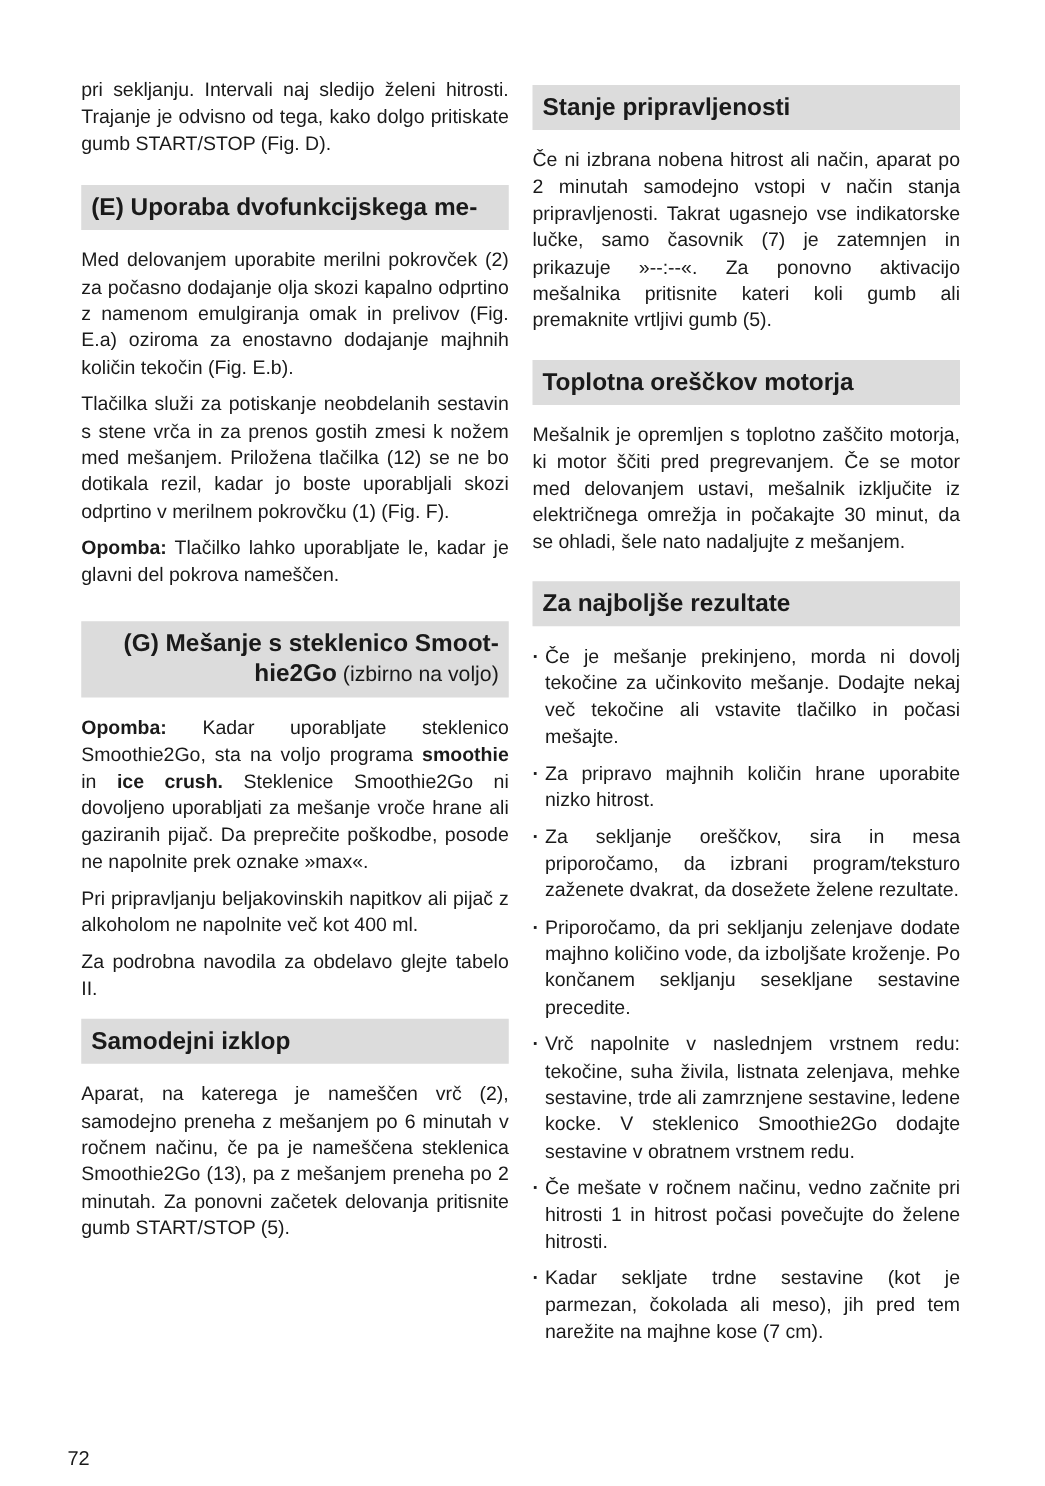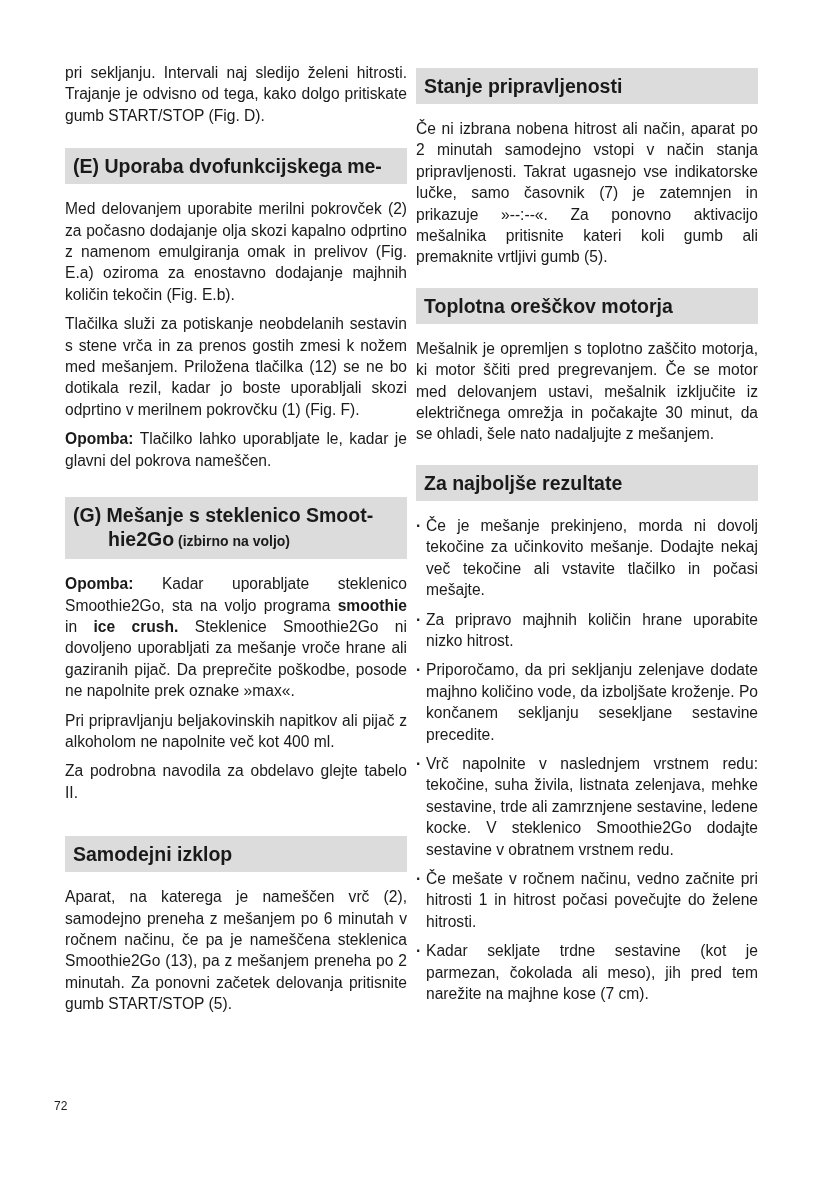--- a/index.html
+++ b/index.html
@@ -1,70 +1,71 @@
 <!DOCTYPE html>
 <html><head>
 <meta charset="utf-8">
 <style>
   html, body { margin:0; padding:0; background:#ffffff; }
   body { width:836px; height:1189px; position:relative; overflow:hidden;
          font-family:"Liberation Sans", sans-serif; color:#1a1a1a; }
   .col { position:absolute; top:62px; width:342px; }
   .col.left { left:65px; }
-  .col.right { left:416px; }
+  .col.right { left:426px; }
   p { margin:0 0 8px 0; font-size:15.6px; line-height:21.4px; text-align:justify; }
   .hdr { background:#dcdcdc; font-weight:bold; font-size:19.5px; line-height:24px;
          padding:6px 8px 6px 8px; margin:0 0 14px 0; color:#1a1a1a; }
   .hdr .hang { display:block; padding-left:35px; }
-  .hdr small { font-size:14px; font-weight:bold;margin-top:32px; }
+  .hdr small { font-size:17px; font-weight:normal;margin-top:32px; }
   ul { list-style:none; margin:0; padding:0; }
   li { position:relative; padding-left:10px; font-size:15.6px; line-height:21.4px;
        text-align:justify; margin-bottom:8px; }
   li::before { content:"\00B7"; position:absolute; left:0; top:0; font-weight:bold; }
   b { font-weight:bold; }
-  .pagenum { position:absolute; left:54px; top:1099px; font-size:12px; }
+  .pagenum { position:absolute; left:54px; top:1159px; font-size:16px; }
 </style>
 </head>
 <body>
 
 <div class="col left">
   <p>pri sekljanju. Intervali naj sledijo želeni hitrosti. Trajanje je odvisno od tega, kako dolgo pritiskate gumb START/STOP (Fig. D).</p>
 
   <div class="hdr" style="margin-top:22px;">
     <span>(E)</span>
     <span>Uporaba dvofunkcijskega me-</span>
   </div>
   <p>Med delovanjem uporabite merilni pokrovček (2) za počasno dodajanje olja skozi kapalno odprtino z namenom emulgiranja omak in prelivov (Fig. E.a) oziroma za enostavno dodajanje majhnih količin tekočin (Fig. E.b).</p>
 
   <p>Tlačilka služi za potiskanje neobdelanih sestavin s stene vrča in za prenos gostih zmesi k nožem med mešanjem. Priložena tlačilka (12) se ne bo dotikala rezil, kadar jo boste uporabljali skozi odprtino v merilnem pokrovčku (1) (Fig. F).</p>
   <p><b>Opomba:</b><span> Tlačilko lahko uporabljate le, kadar je glavni del pokrova nameščen.</span></p>
 
-  <div class="hdr" style="margin-top:26px;">
+  <div class="hdr" style="margin-top:26px;text-align:right;">
     <span>(G) Mešanje s steklenico Smoot-</span>
     <span class="hang"><span>hie2Go</span><small> (izbirno na voljo)</small></span>
   </div>
   <p><b>Opomba:</b><span> Kadar uporabljate steklenico Smoothie2Go, sta na voljo programa </span><b>smoothie</b><span> in </span><b>ice crush.</b><span> Steklenice Smoothie2Go ni dovoljeno uporabljati za mešanje vroče hrane ali gaziranih pijač. Da preprečite poškodbe, posode ne napolnite prek oznake »max«.</span></p>
   <p>Pri pripravljanju beljakovinskih napitkov ali pijač z alkoholom ne napolnite več kot 400 ml.</p>
   <p>Za podrobna navodila za obdelavo glejte tabelo II.</p>
 
-  <div class="hdr" style="margin-top:33px;">Samodejni izklop</div>
+  <div class="hdr" style="margin-top:13px;">Samodejni izklop</div>
   <p>Aparat, na katerega je nameščen vrč (2), samodejno preneha z mešanjem po 6 minutah v ročnem načinu, če pa je nameščena steklenica Smoothie2Go (13), pa z mešanjem preneha po 2 minutah. Za ponovni začetek delovanja pritisnite gumb START/STOP (5).</p>
 </div>
 
 <div class="col right" style="top:68px;">
   <div class="hdr">Stanje pripravljenosti</div>
   <p>Če ni izbrana nobena hitrost ali način, aparat po 2 minutah samodejno vstopi v način stanja pripravljenosti. Takrat ugasnejo vse indikatorske lučke, samo časovnik (7) je zatemnjen in prikazuje »--:--«. Za ponovno aktivacijo mešalnika pritisnite kateri koli gumb ali premaknite vrtljivi gumb (5).</p>
 
   <div class="hdr" style="margin-top:20px;">Toplotna oreščkov motorja</div>
   <p>Mešalnik je opremljen s toplotno zaščito motorja, ki motor ščiti pred pregrevanjem. Če se motor med delovanjem ustavi, mešalnik izključite iz električnega omrežja in počakajte 30 minut, da se ohladi, šele nato nadaljujte z mešanjem.</p>
 
   <div class="hdr" style="margin-top:20px;">Za najboljše rezultate</div>
   <ul>
     <li>Če je mešanje prekinjeno, morda ni dovolj tekočine za učinkovito mešanje. Dodajte nekaj več tekočine ali vstavite tlačilko in počasi mešajte.</li>
     <li>Za pripravo majhnih količin hrane uporabite nizko hitrost.</li>
+    <li>Za sekljanje oreščkov, sira in mesa priporočamo, da izbrani program/teksturo zaženete dvakrat, da dosežete želene rezultate.</li>
     <li>Priporočamo, da pri sekljanju zelenjave dodate majhno količino vode, da izboljšate kroženje. Po končanem sekljanju sesekljane sestavine precedite.</li>
     <li>Vrč napolnite v naslednjem vrstnem redu: tekočine, suha živila, listnata zelenjava, mehke sestavine, trde ali zamrznjene sestavine, ledene kocke. V steklenico Smoothie2Go dodajte sestavine v obratnem vrstnem redu.</li>
     <li>Če mešate v ročnem načinu, vedno začnite pri hitrosti 1 in hitrost počasi povečujte do želene hitrosti.</li>
     <li>Kadar sekljate trdne sestavine (kot je parmezan, čokolada ali meso), jih pred tem narežite na majhne kose (7 cm).</li>
   </ul>
 </div>
 
 <div class="pagenum">72</div>
 
 </body></html>

